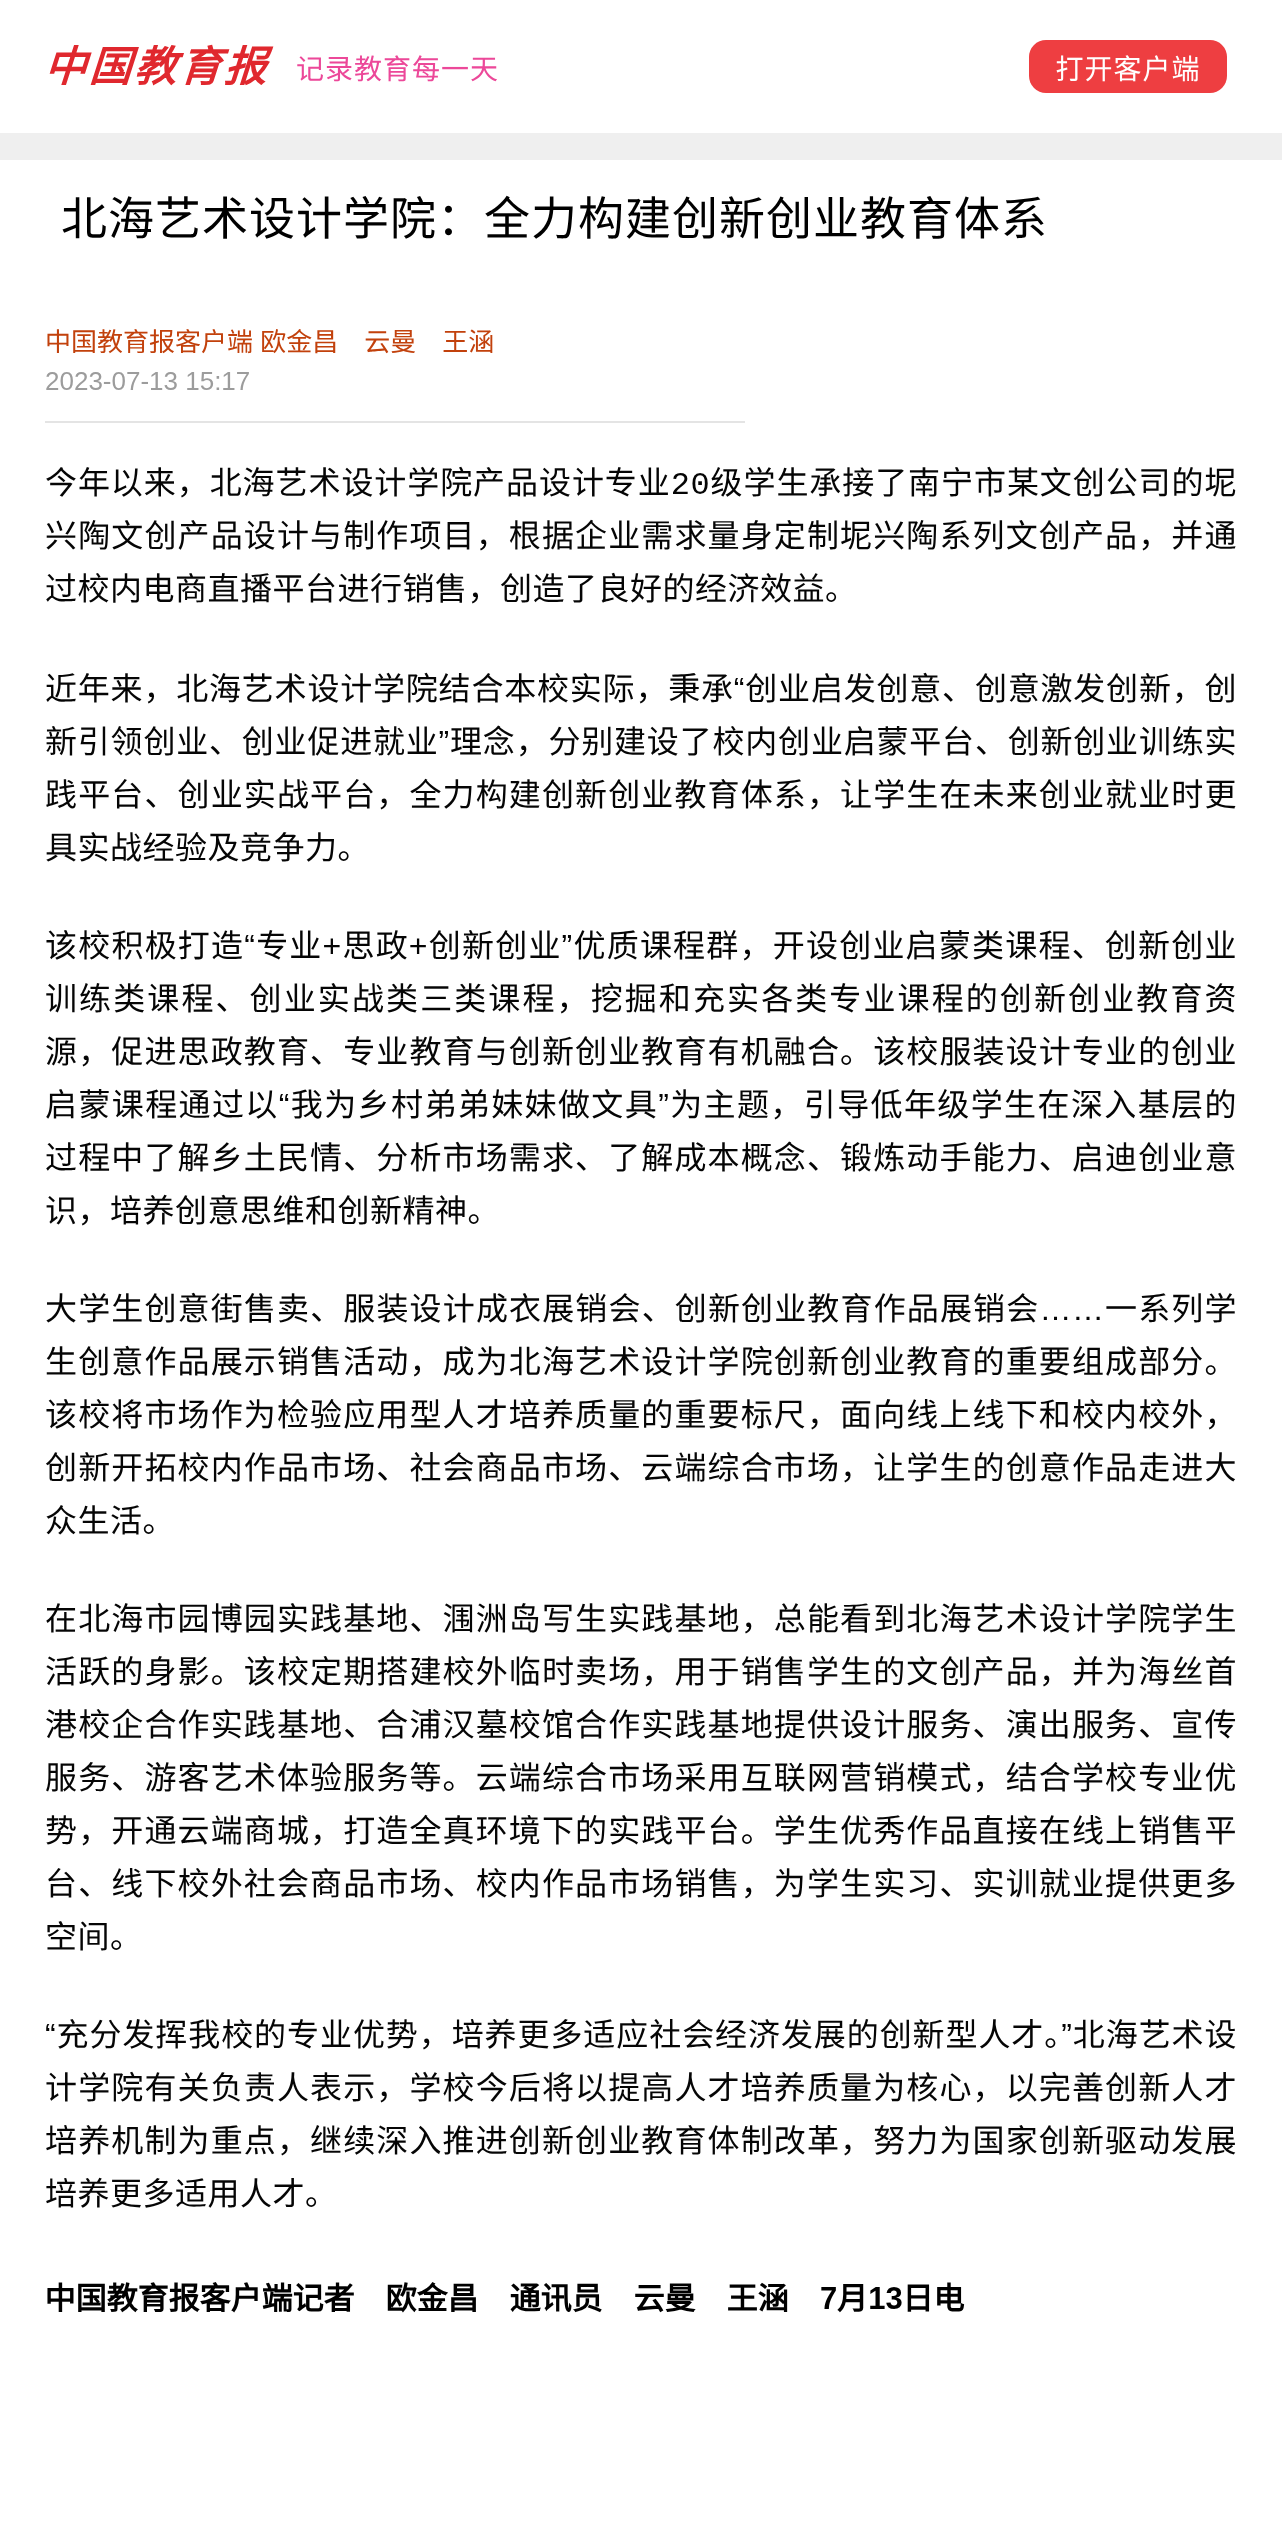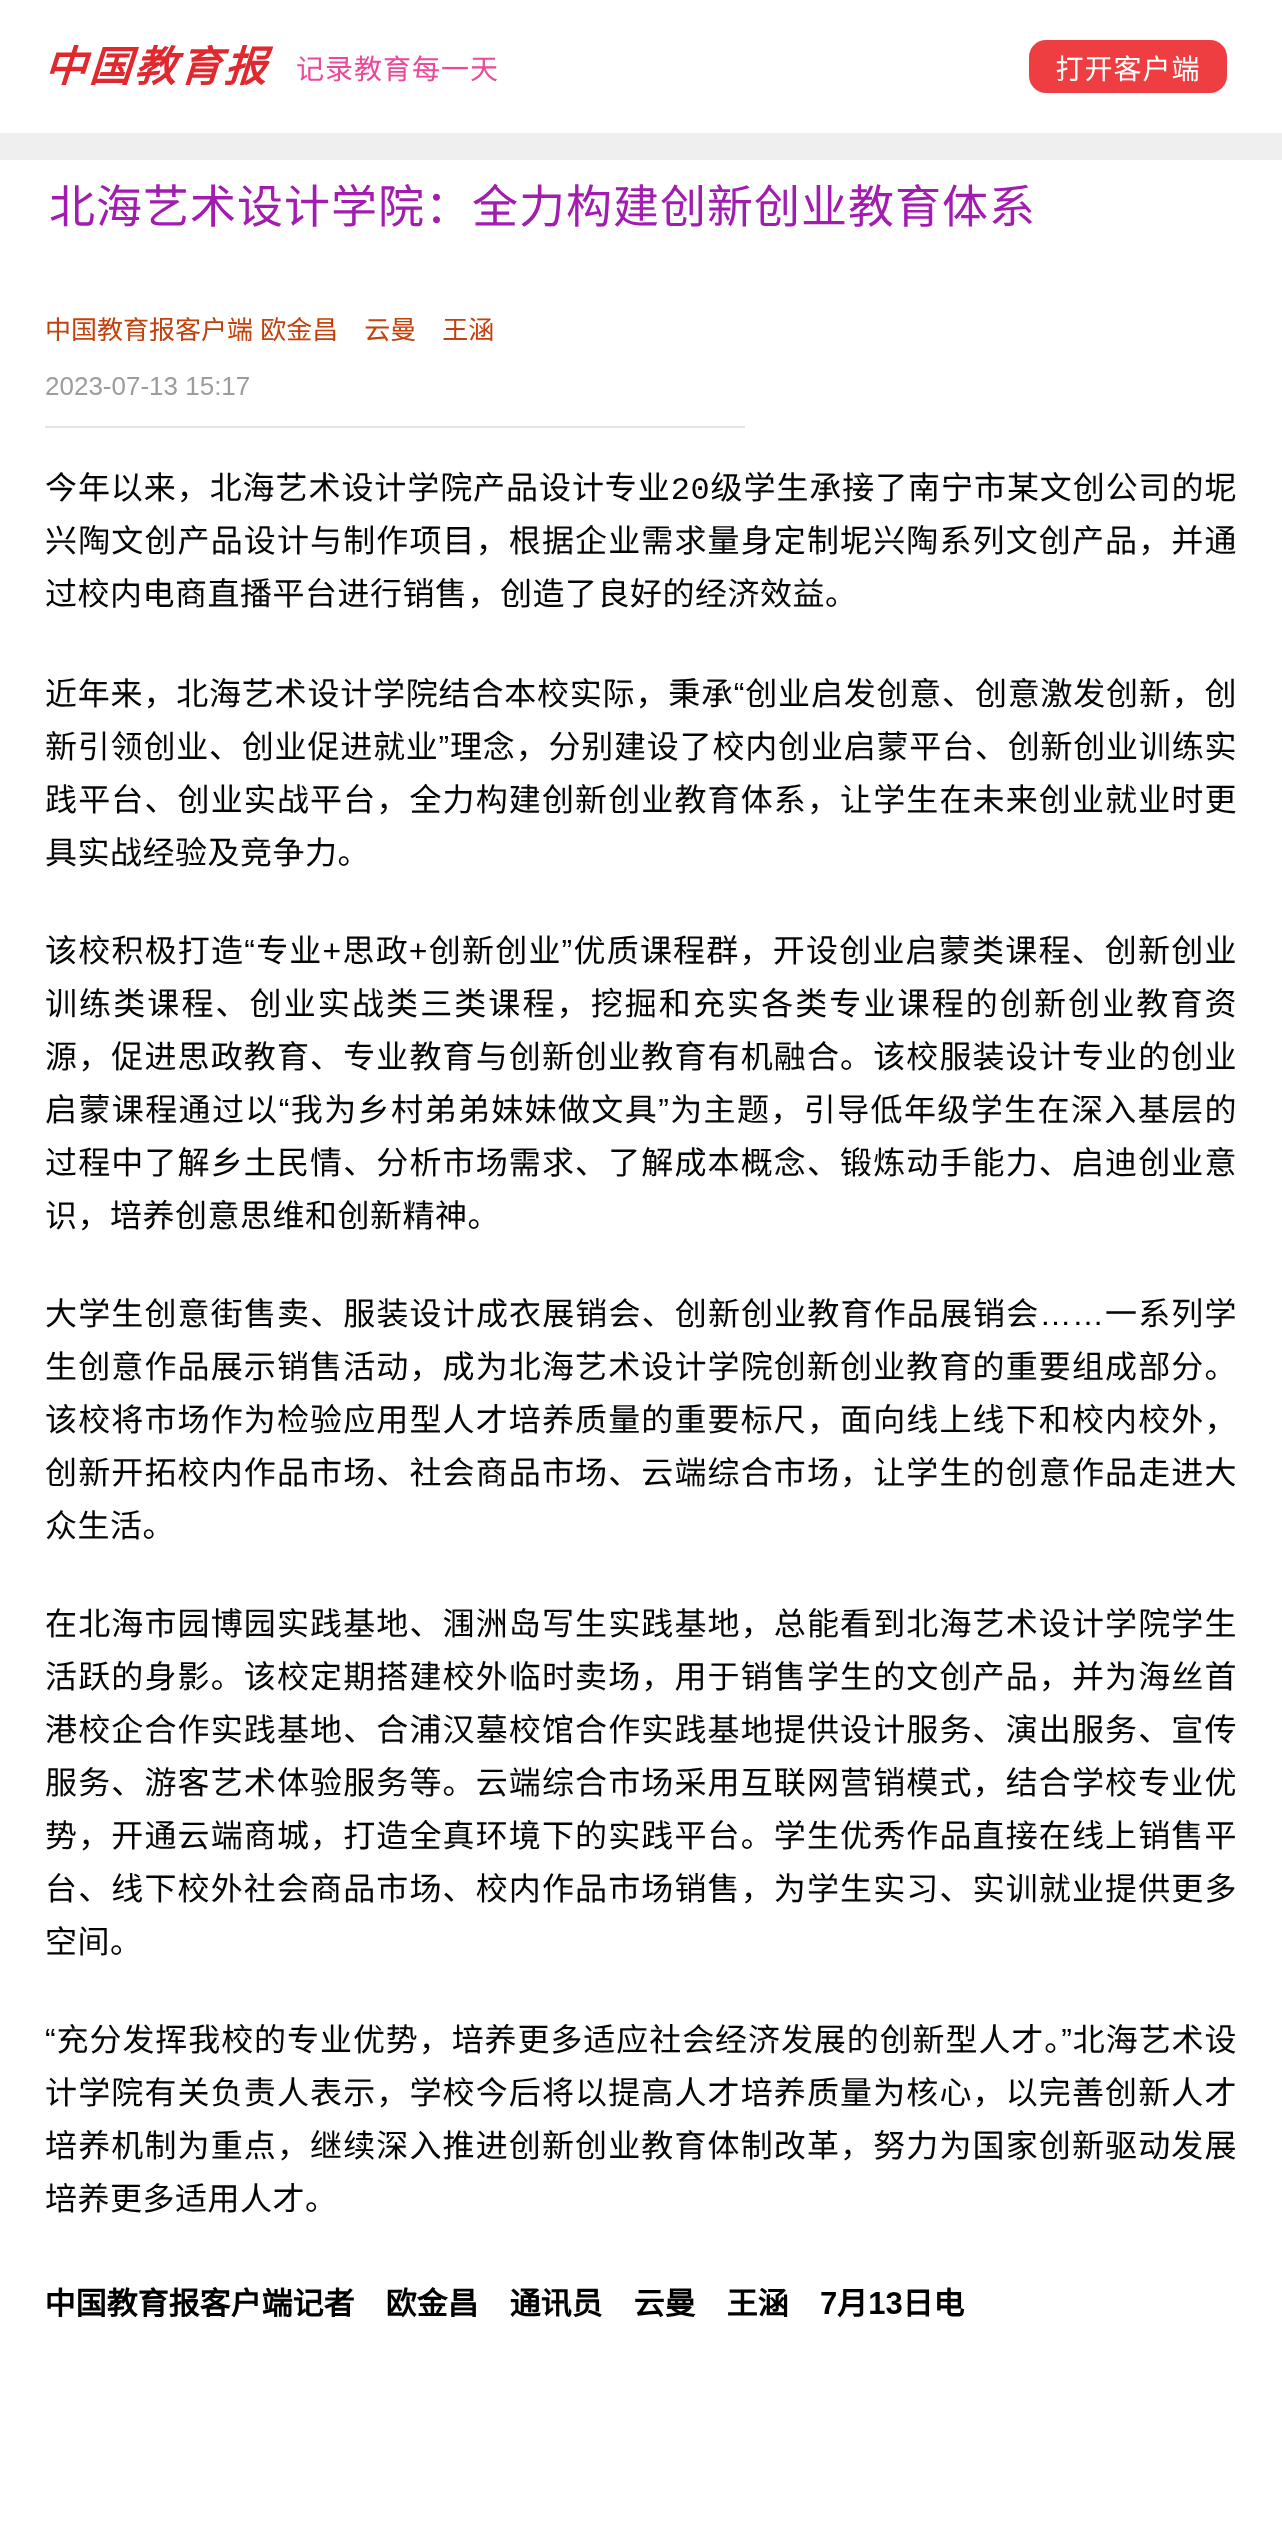--- a/index.html
+++ b/index.html
@@ -67,35 +67,35 @@
     height: 27px;
     background: #efefef;
   }
 
   
   .article {
     padding: 14px 45px 60px 45px;
     box-sizing: border-box;
   }
   .article-title {
-    margin: 4px;
+    margin: 16px;
     font-size: 46px;
     font-weight: 400;
-    color: #a21caf;
+    color: #000000;
     line-height: 1.3;
     letter-spacing: 1px;
   }
   .article-byline {
     margin-top: 74px;
     font-size: 26px;
     color: #c2410c;
     line-height: 1.45;
   }
   .article-date {
-    margin-top: 19px;
+    margin-top: 2px;
     font-size: 26px;
     color: #9c9c9c;
     line-height: 1.45;
   }
   .byline-divider {
     margin-top: 20px;
     width: 700px;
     height: 2px;
     background: #e4e4e4;
   }

